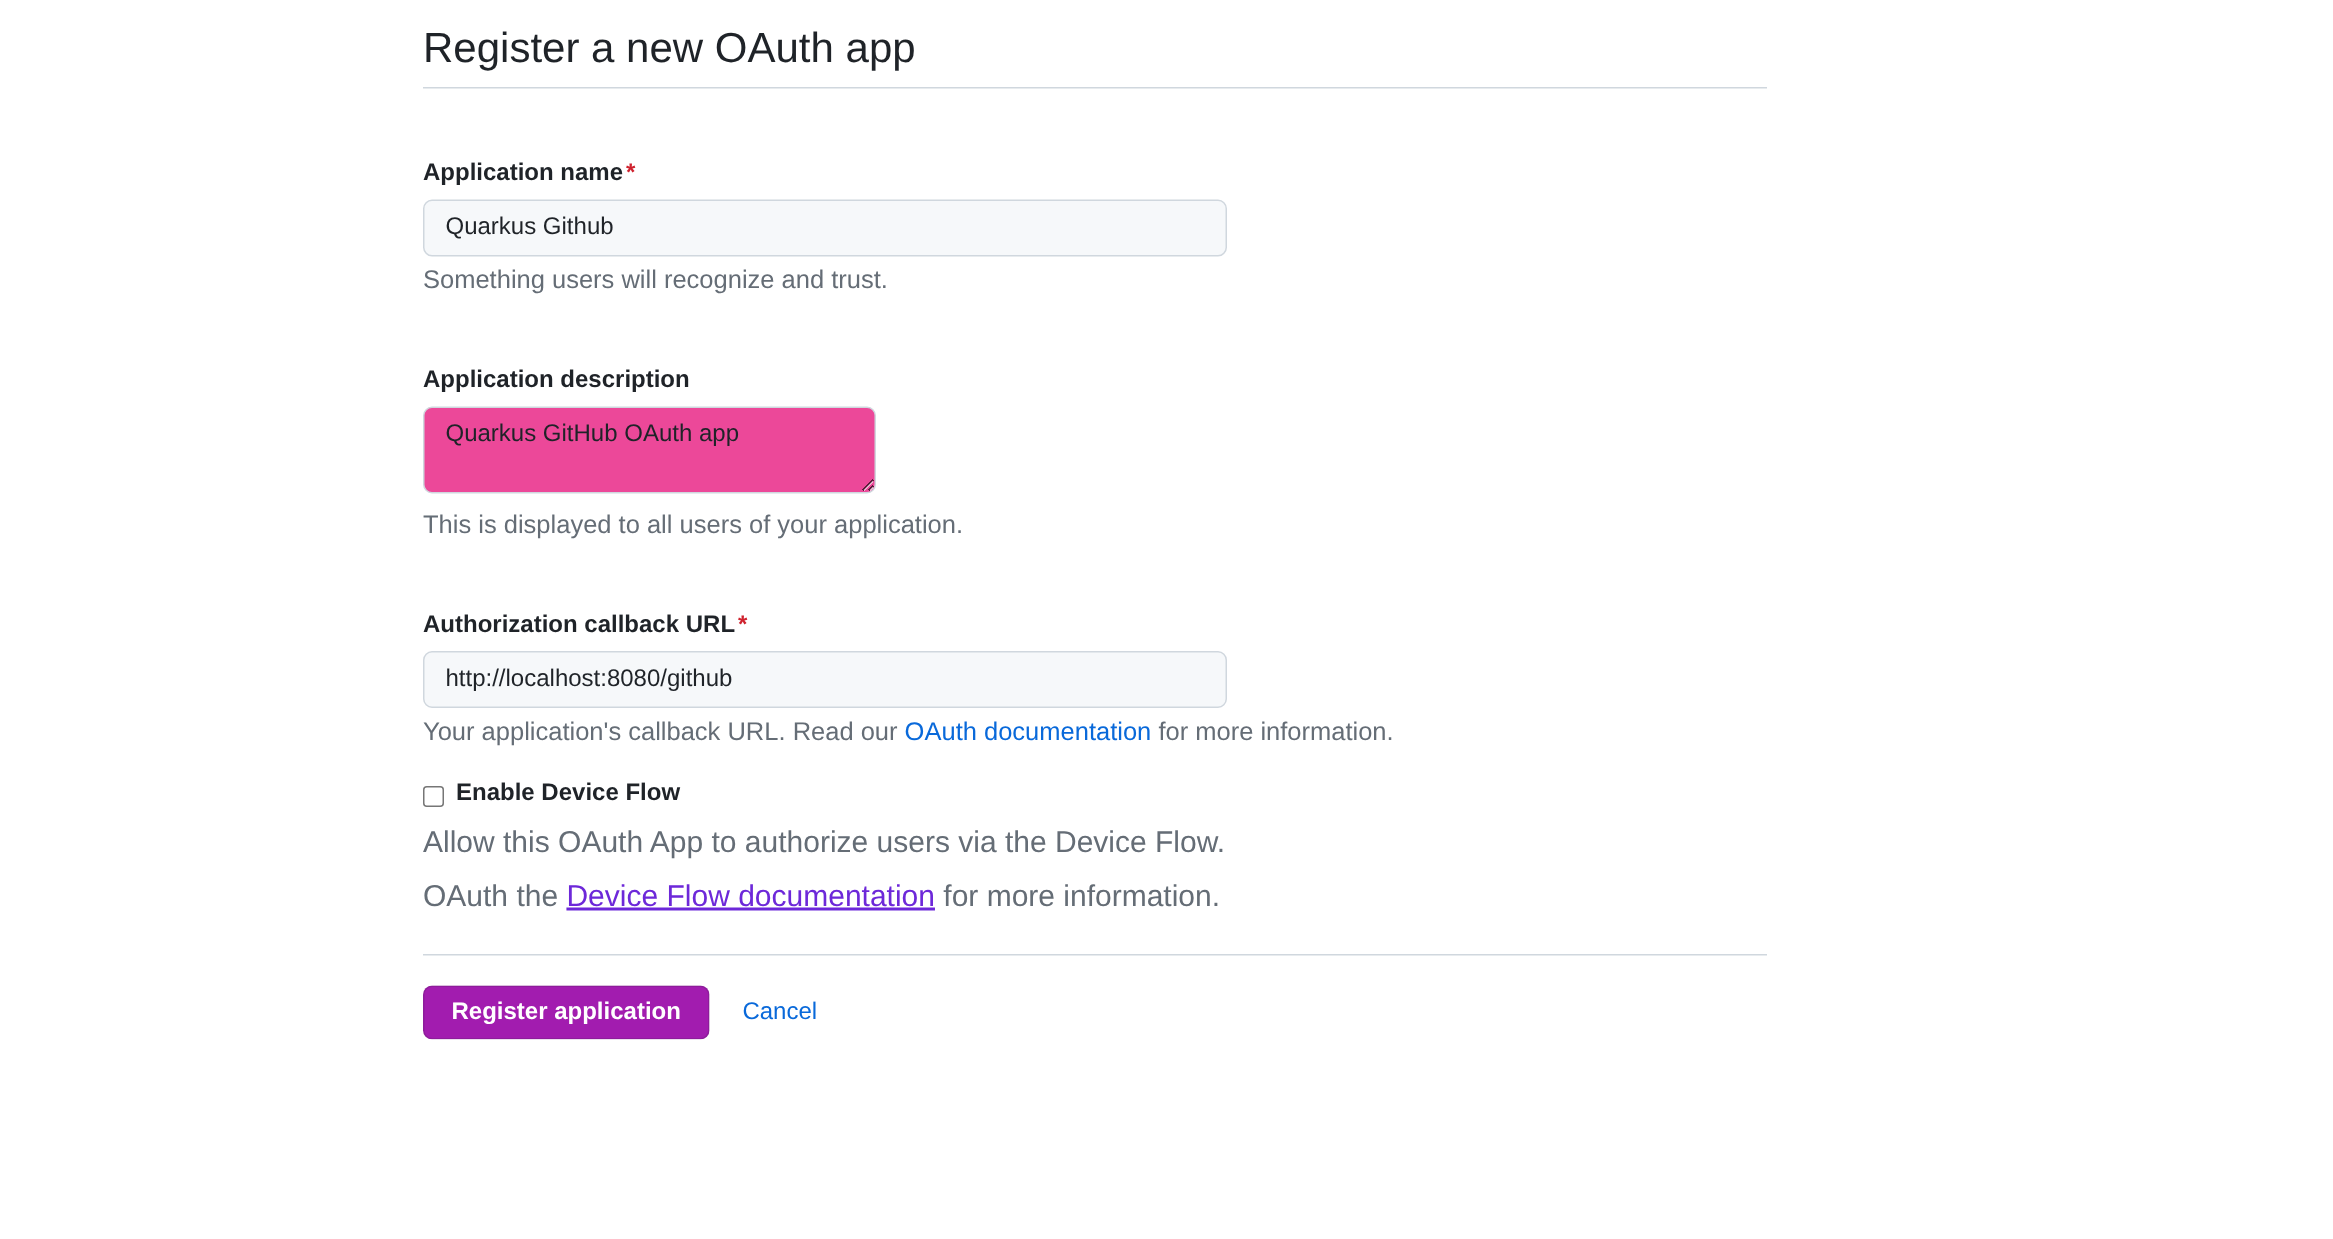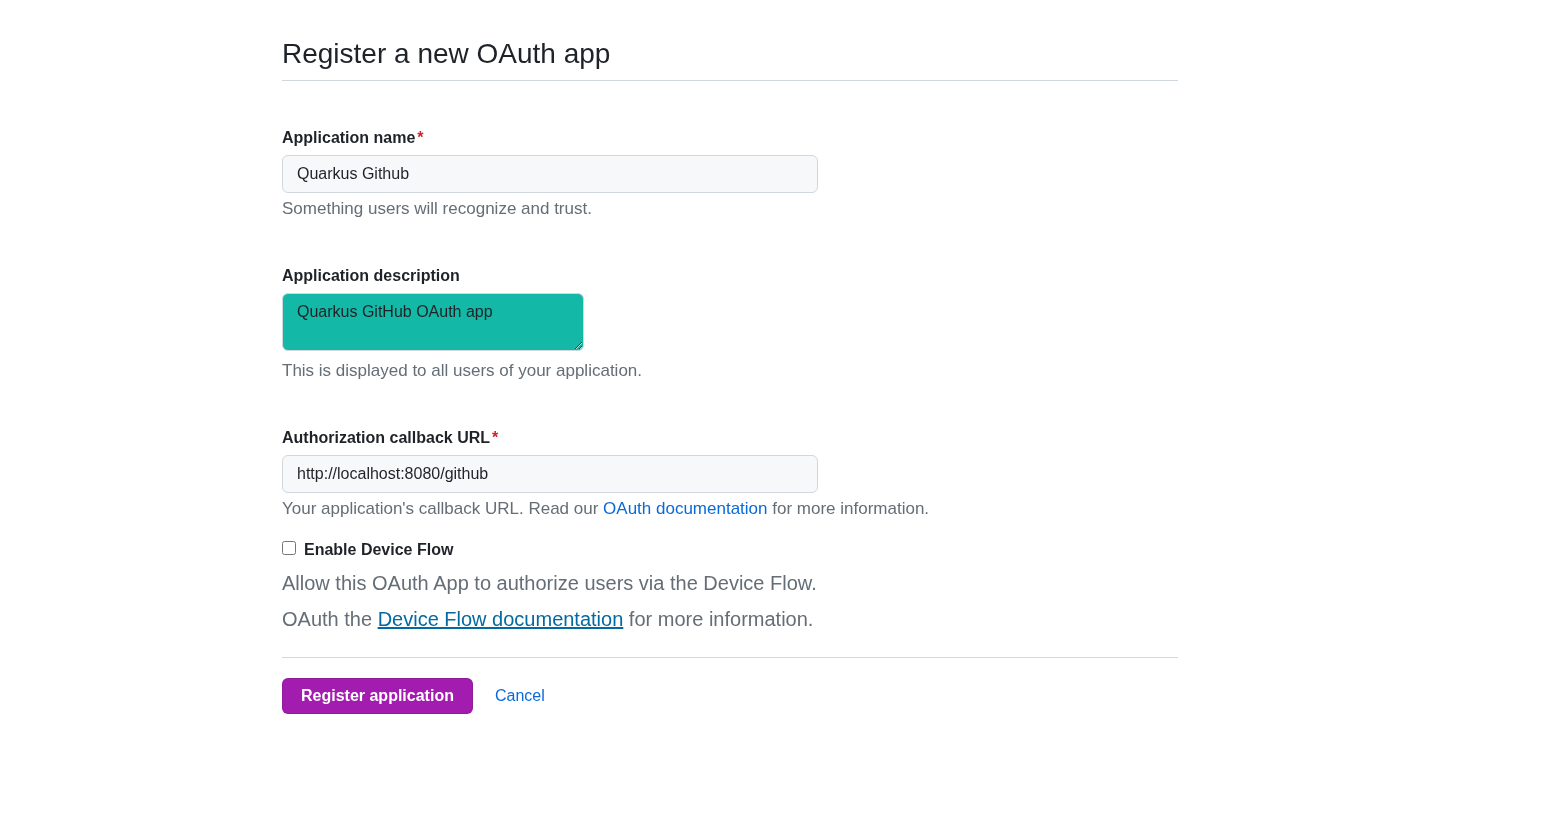--- a/index.html
+++ b/index.html
@@ -8,21 +8,21 @@
       padding: 0;
     }
     body {
       font-family: -apple-system, BlinkMacSystemFont, "Segoe UI", Helvetica, Arial, sans-serif;
       color: #1f2328;
       background: #ffffff;
     }
     .container {
       max-width: 896px;
       margin-left: 282px;
-      padding-top: 38px;
+      padding-top: 16px;
     }
     .page-title {
       font-size: 28px;
       font-weight: 400;
       color: #1f2328;
       padding-bottom: 10px;
       border-bottom: 1px solid #d0d7de;
       margin-bottom: 22px;
     }
     .form-group {
@@ -50,62 +50,62 @@
       border-radius: 6px;
       color: #1f2328;
       font-family: Liberation Sans, sans-serif;
     }
     .form-textarea {
       width: 302px;
       height: 58px;
       padding: 7px 14px;
       font-size: 16px;
       line-height: 22px;
-      background-color: #14b8a6;
+      background-color: #ec4899;
       border: 1px solid #d0d7de;
       border-radius: 6px;
       color: #1f2328;
       font-family: inherit;
       resize: both;
     }
     .form-hint {
       font-size: 17px;
       color: #656d76;
       margin-top: 6px;
     }
     .form-hint a {
       color: #0969da;
       text-decoration: none;
     }
     .checkbox-group {
       margin-bottom: 22px;
     }
     .checkbox-row {
       display: flex;
-      align-items: flex-start;
+      align-items: flex-end;
       gap: 8px;
       margin-bottom: 8px;
     }
     .checkbox-row input[type="checkbox"] {
       width: 14px;
       height: 14px;
     }
     .checkbox-label {
       font-size: 16px;
       font-weight: 600;
       color: #1f2328;
     }
     .checkbox-hint {
       font-size: 20px;
       color: #656d76;
       margin-top: 4px;
       line-height: 1.6;
     }
     .checkbox-hint a {
-      color: #0369a1;
+      color: #6d28d9;
       text-decoration: underline;
     }
     .divider {
       border: none;
       border-top: 1px solid #d0d7de;
       margin-bottom: 20px;
     }
     .form-actions {
       display: flex;
       align-items: center;

